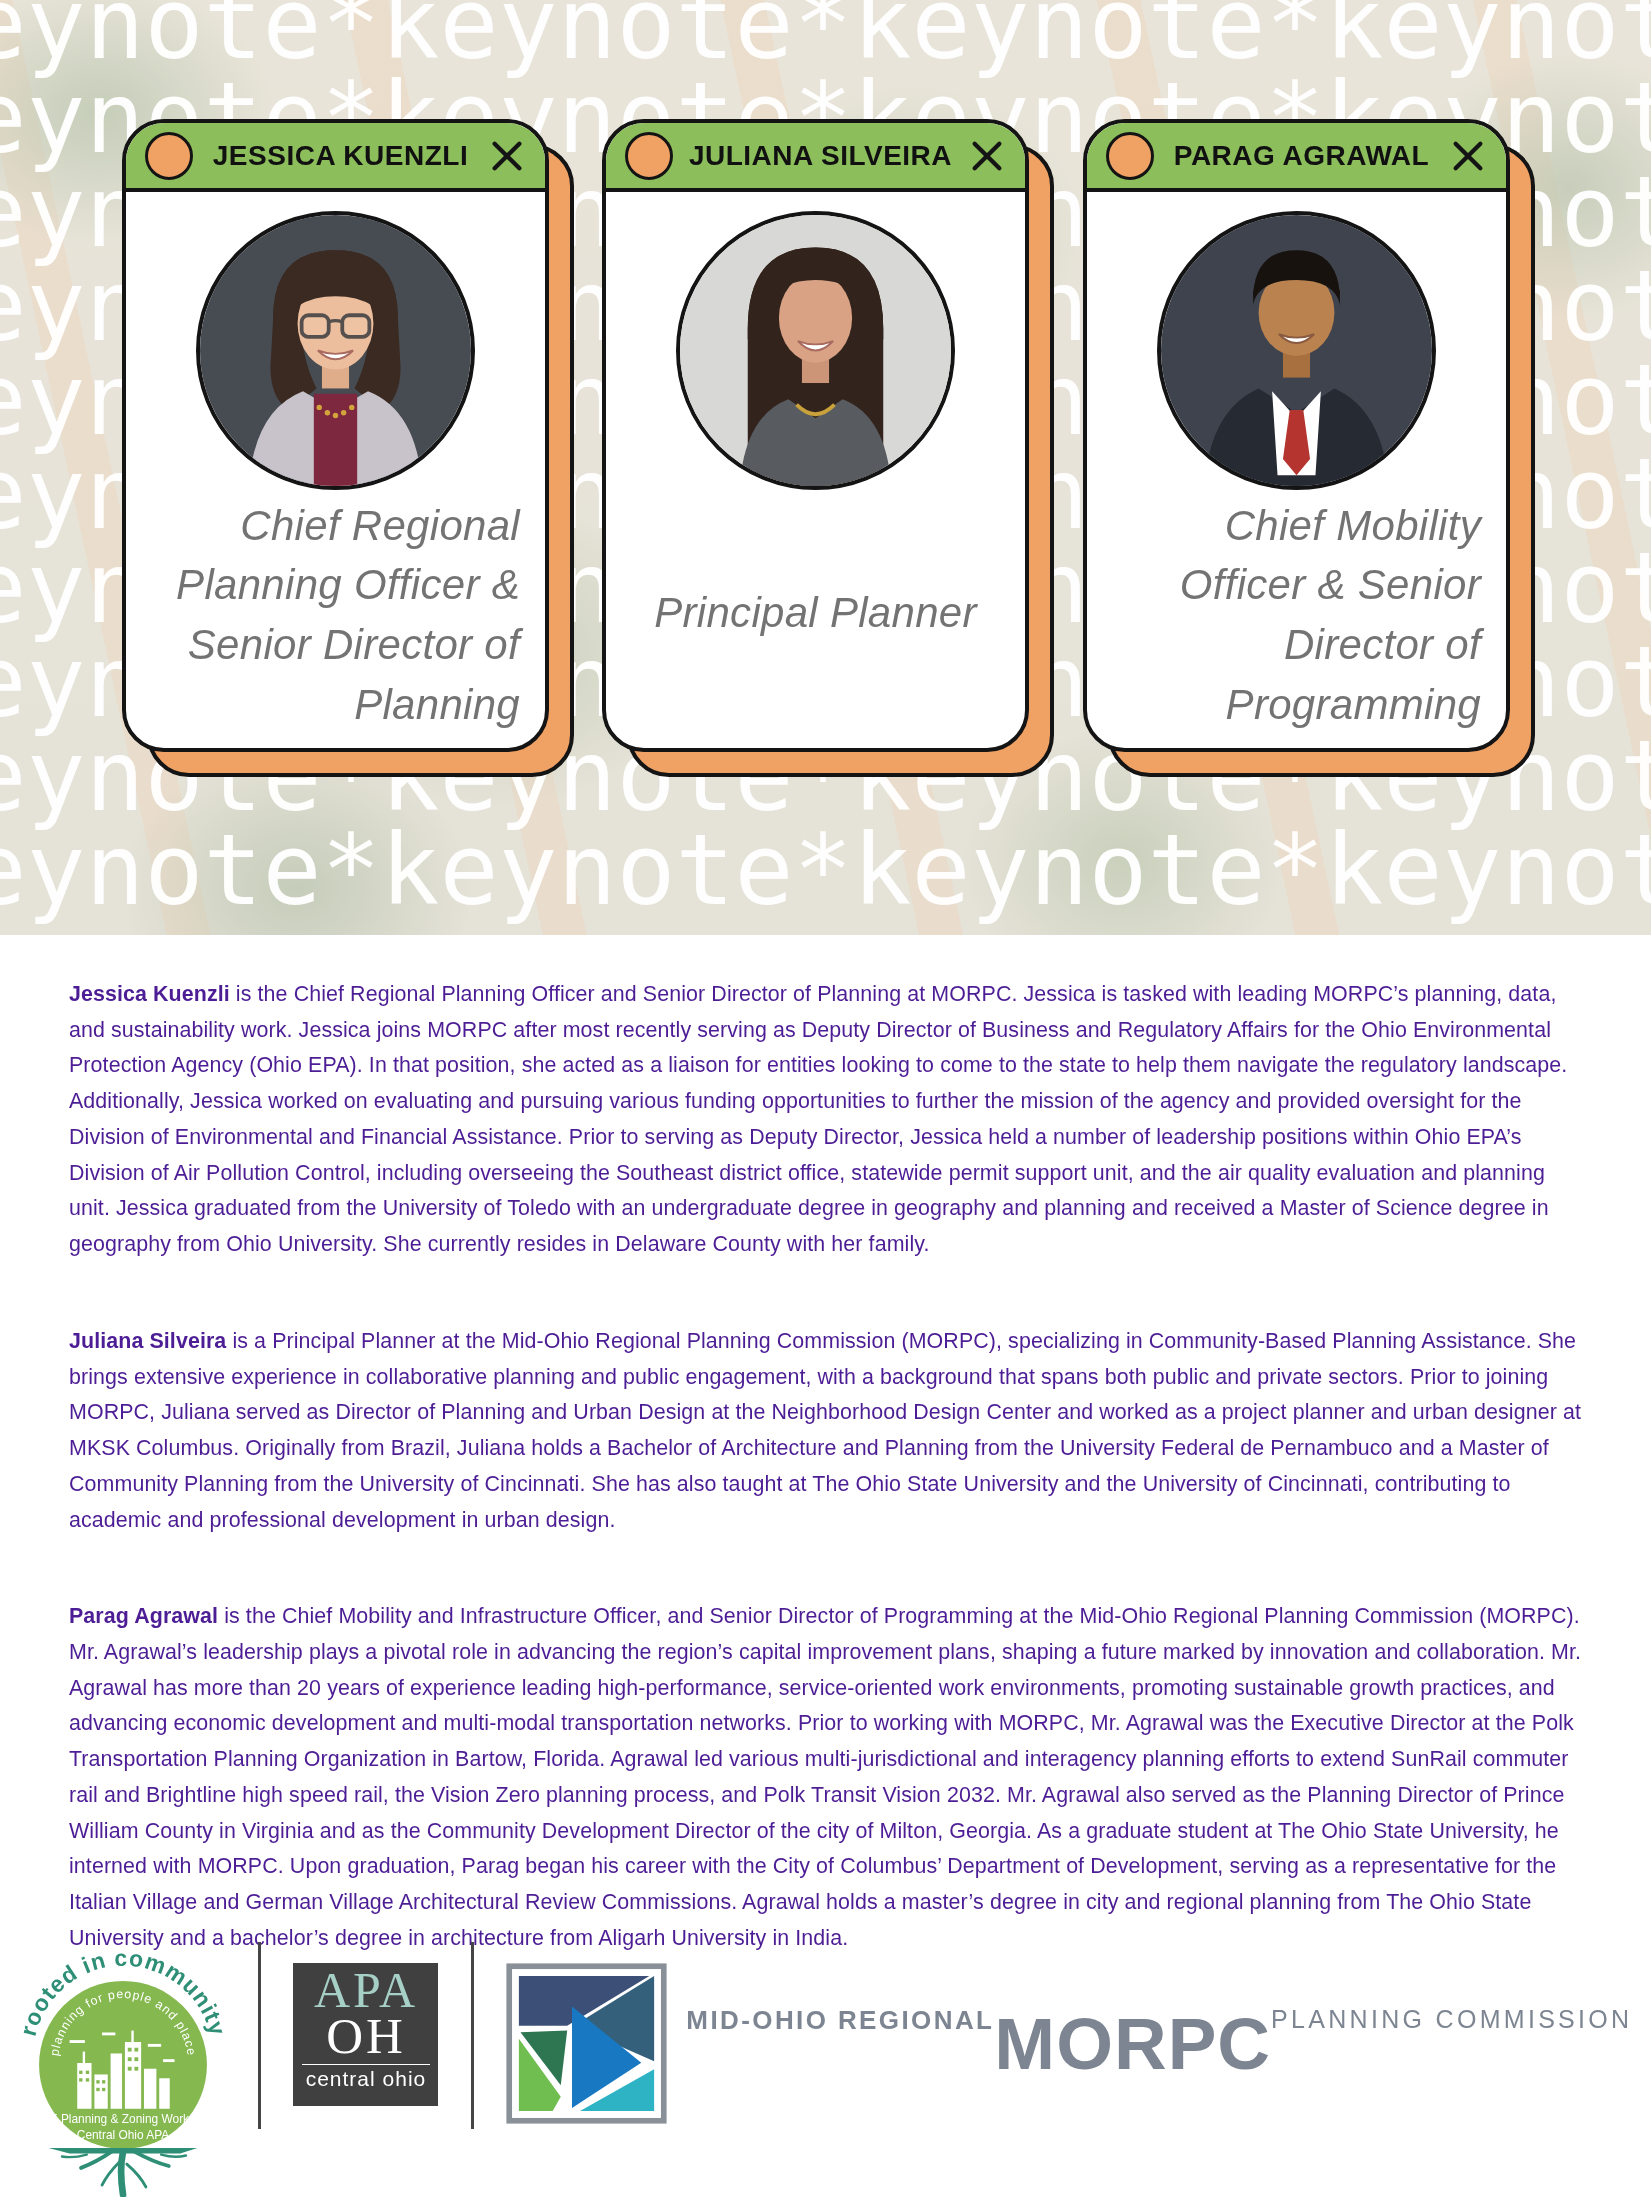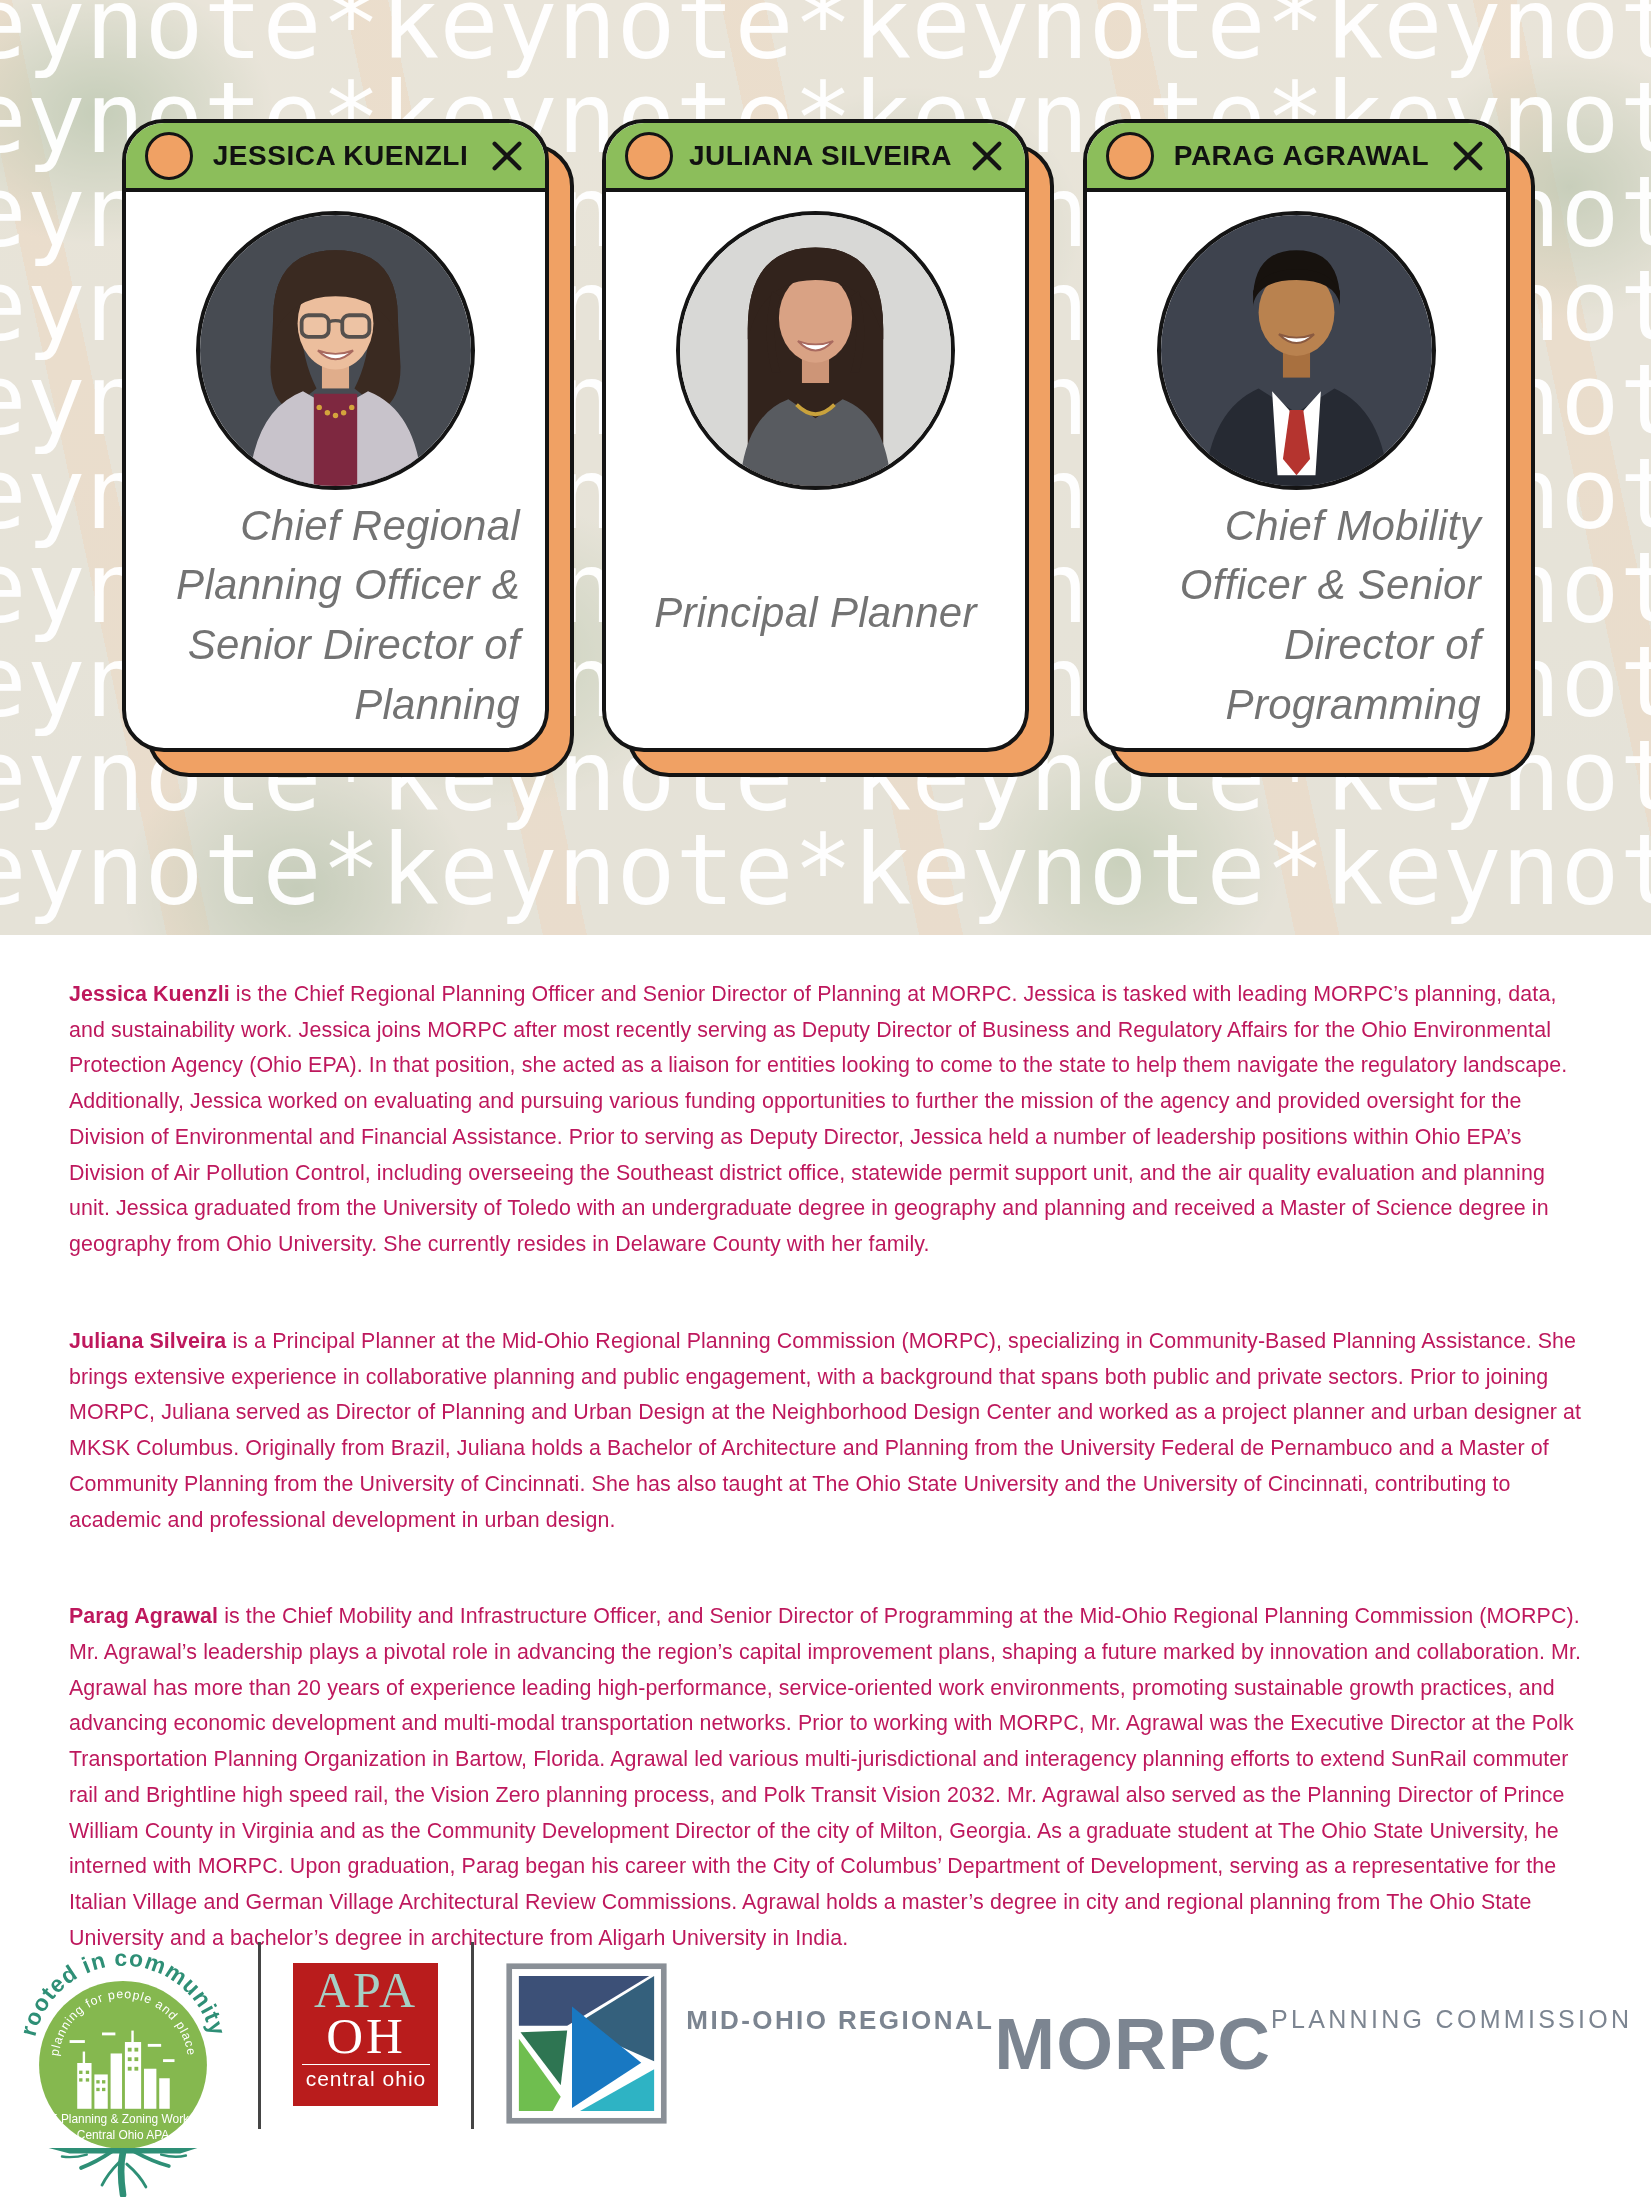--- a/index.html
+++ b/index.html
@@ -39,30 +39,30 @@
     font-family:"Liberation Sans",sans-serif;}
   .close-btn{flex:0 0 auto;width:38px;height:38px;background:none;border:none;padding:0;cursor:pointer;display:flex;}
   .photo-ring{margin:19px auto 0;width:279px;height:279px;flex:0 0 auto;border-radius:50%;
     border:4.8px solid #141414;box-sizing:border-box;overflow:hidden;}
   .photo-ring svg{display:block;width:100%;height:100%;}
   .speaker-title{flex:1;display:flex;align-items:center;justify-content:center;text-align:right;
     padding:5.7px 25px 19px;font-size:42px;line-height:1.42;font-weight:300;letter-spacing:0.3px;color:#737373;font-style:italic;}
 
   
   .bios{position:absolute;top:935px;left:69px;width:1514px;}
-  .bio{margin:0 0 61px 0;font-size:21.4px;line-height:1.67;font-weight:300;letter-spacing:0.1px;color:#be185d;}
+  .bio{margin:0 0 61px 0;font-size:21.4px;line-height:1.67;font-weight:300;letter-spacing:0.1px;color:#4c1d95;}
   .bio:first-child{margin-top:42px;}
   .bio b{font-weight:700;}
 
   
   .footer{position:absolute;top:1929px;left:0;width:1652px;display:flex;justify-content:center;
     align-items:flex-start;gap:32.5px;}
   .v-divider{width:2.9px;height:187px;background:#454545;margin-top:13.4px;flex:0 0 auto;}
   .rooted-logo{width:206px;height:268px;flex:0 0 auto;}
-  .apa-logo{margin-top:34px;width:145px;height:143px;background:#b91c1c;box-sizing:border-box;
+  .apa-logo{margin-top:34px;width:145px;height:143px;background:#404040;box-sizing:border-box;
     display:flex;flex-direction:column;align-items:center;justify-content:flex-start;padding:3.8px 5.7px 7.6px;flex:0 0 auto;}
   .apa-line1{font-family:"Liberation Serif",serif;font-size:50px;line-height:.92;color:#A6CFC5;letter-spacing:2.9px;font-weight:400;}
   .apa-line2{font-family:"Liberation Serif",serif;font-size:51px;line-height:.92;color:#ffffff;letter-spacing:2.9px;font-weight:400;}
   .apa-rule{width:128px;height:1.9px;background:#ffffff;margin:3.8px 0 1.9px;}
   .apa-line3{font-size:21px;color:#ffffff;letter-spacing:1px;}
   .morpc-logo{margin-top:34px;display:flex;align-items:center;gap:19px;flex:0 0 auto;}
   .morpc-square{width:161px;height:161px;}
   .morpc-text{display:flex;flex-direction:row;color:#7C8591;}
   .morpc-line1{font-size:26px;font-weight:700;letter-spacing:2.4px;}
   .morpc-line2{font-size:73px;font-weight:800;letter-spacing:1px;line-height:1.0;margin:1.9px 0;}

